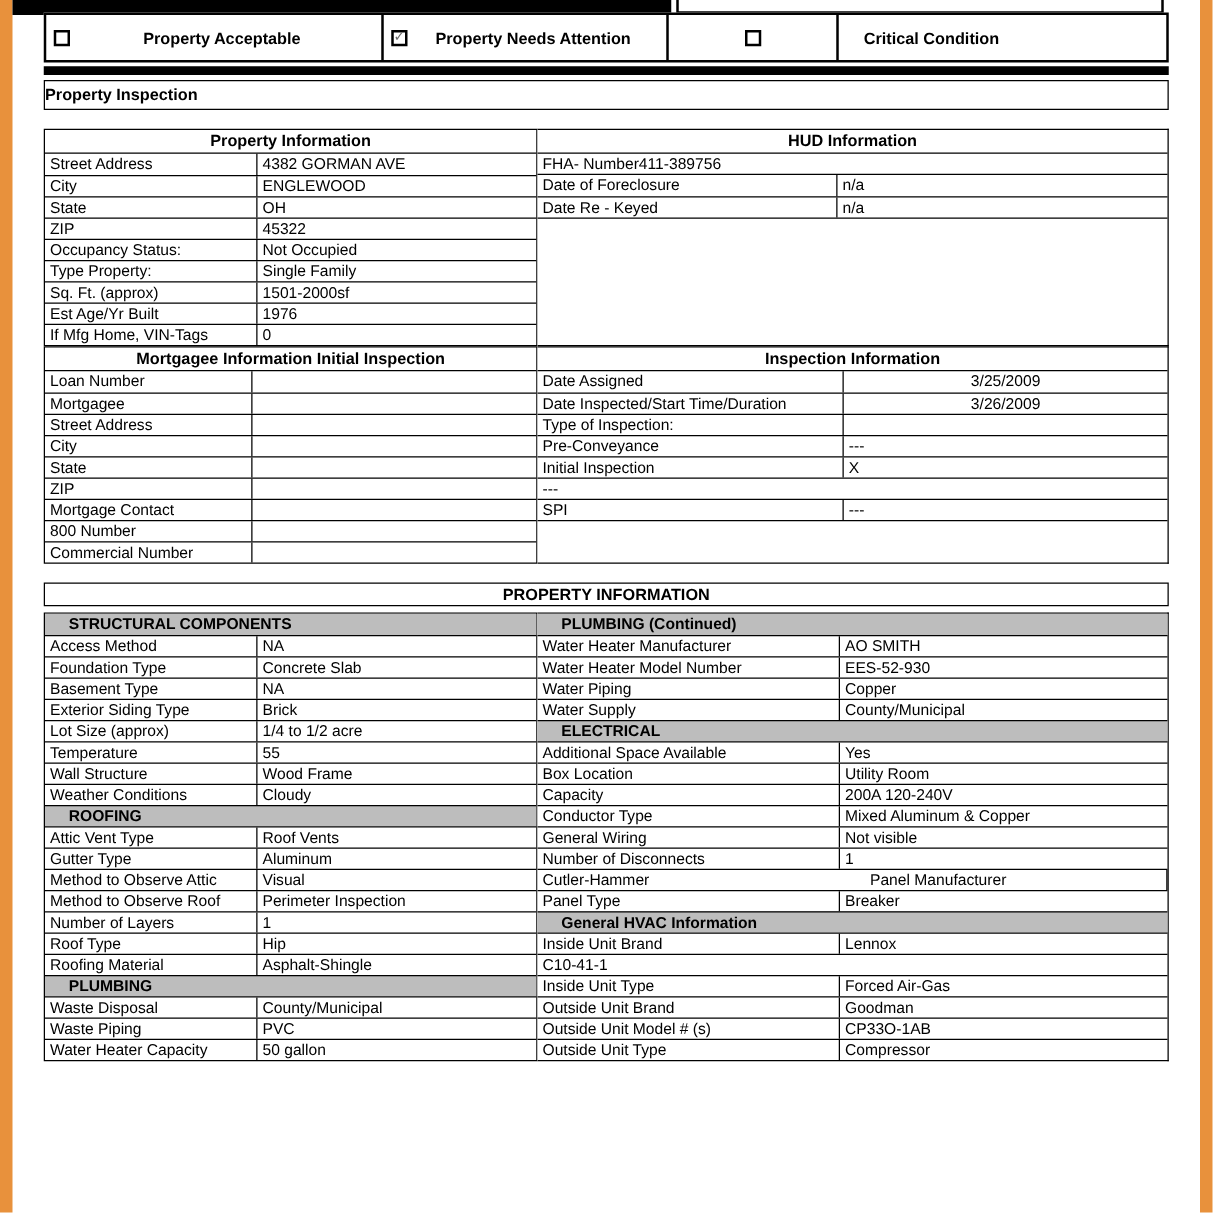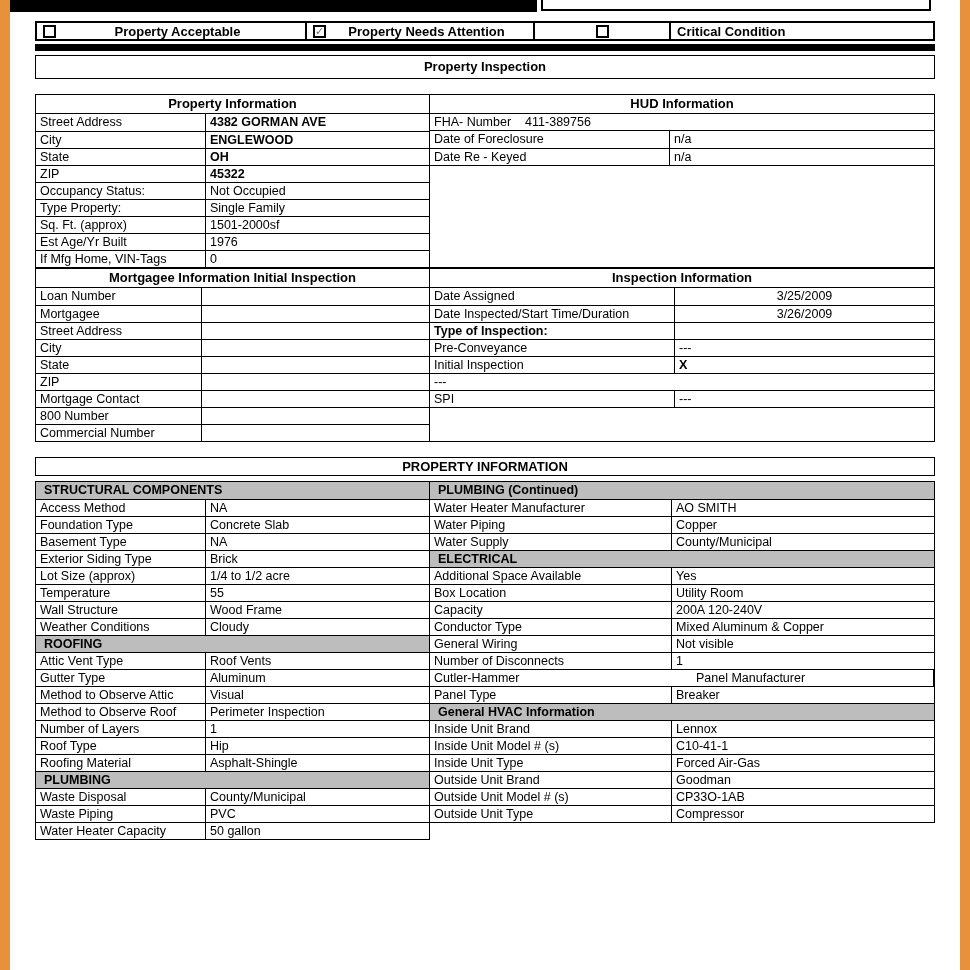--- a/index.html
+++ b/index.html
@@ -8,64 +8,64 @@
   body{position:relative;background:#fff;font-family:"Liberation Sans",sans-serif;color:#000;overflow:hidden}
 
   .edge{position:absolute;top:0;bottom:0;width:10px;background:var(--accent)}
   .edge.left{left:0}.edge.right{right:0}
 
   .topbar-black{position:absolute;left:10px;top:0;width:527px;height:12px;background:#000}
   .topbar-box{position:absolute;left:541px;top:-4px;width:390px;height:15px;background:#fff;border:2px solid #000}
 
   .content{position:absolute;left:35px;top:0;width:900px}
 
-  .status-row{margin-top:21px;display:flex;border:2px solid #000;height:20px;align-items:stretch;background:#fff}
+  .status-row{margin-top:10px;display:flex;border:2px solid #000;height:40px;align-items:stretch;background:#fff}
   .st-cell{display:flex;align-items:center;border-right:2px solid #000;padding:0 6px}
   .st-cell:last-child{border-right:none}
   .c1{flex:0 0 270px}
   .c2{flex:0 0 228px}
   .c3{flex:0 0 136px;justify-content:center}
-  .c4{flex:1;padding-left:6px}
+  .c4{flex:1;padding-left:20px}
   .cb{width:13px;height:13px;border:2px solid #000;display:inline-flex;align-items:center;justify-content:center;font-size:11px;line-height:11px;color:#6b6b6b;background:#fff;flex:none}
   .st-label{flex:1;text-align:center;font-weight:bold;font-size:13px;white-space:nowrap}
   .c4 .st-label{flex:none;text-align:left}
 
   .black-bar{margin-top:3px;height:7px;background:#000}
-  .title-box{margin-top:4px;border:1px solid #000;height:24px;line-height:22px;text-align:center;font-weight:bold;font-size:13px}
+  .title-box{margin-top:4px;border:1px solid #000;height:24px;line-height:22px;font-weight:bold;font-size:13px}
 
   .pair{display:flex;align-items:stretch}
   .pair.p1{margin-top:15px}
   .pair.p2{}
   .pair.details{margin-top:5px;align-items:flex-start}
 
   .col{border:1px solid #000;display:flex;flex-direction:column;background:#fff}
   .col.left{width:395px}
   .col.right{width:505px;border-left:none}
   .col > * + *, .rows > * + *{border-top:1px solid #000}
 
   .col-header{height:18px;line-height:18px;text-align:center;font-weight:bold;font-size:13px}
   .row{display:flex;height:17px;align-items:stretch}
   .cell{padding:0 4px;font-size:12.5px;line-height:16px;white-space:nowrap;overflow:hidden}
   .cell.label{border-right:1px solid #000}
   .cell.value{flex:1}
-  .bold{font-weight:bold}
+  .bold{font-weight:normal}
   .center{text-align:center}
-  .sec-row{height:17px;line-height:16px;background:var(--gray);font-weight:bold;font-size:12.5px;padding:0 8px;white-space:nowrap;overflow:hidden}
+  .sec-row{height:17px;line-height:16px;background:var(--gray);font-weight:bold;font-size:12.5px;padding:0 19px;white-space:nowrap;overflow:hidden}
   .filler{flex:1}
 
   #property-info-rows .label{flex:0 0 170px}
   #mortgagee-rows .label{flex:0 0 166px}
   #hud-rows .label{flex:0 0 240px}
   #inspection-rows .label{flex:0 0 245px}
   #details-left-rows .label{flex:0 0 170px}
   #details-right-rows .label{flex:0 0 242px}
 
   .fha-row{display:flex;height:17px}
   .fha-row .cell{flex:1;border-right:none}
-  .fha-val{margin-left:14px}
+  .fha-val{}
 
   .section-head-box{margin-top:15px;border:1px solid #000;height:19px;line-height:17px;text-align:center;font-weight:bold;font-size:13px}
 </style>
 </head>
 <body>
 
 <div class="edge left"></div>
 <div class="edge right"></div>
 <div class="topbar-black"></div>
 <div class="topbar-box"></div>
@@ -316,20 +316,24 @@
         </div>
     </div>
     <div class="col right">
       <div class="rows" id="details-right-rows">
           <div class="sec-row">PLUMBING (Continued)</div>
           <div class="row">
             <div class="cell label">Water Heater Manufacturer</div>
             <div class="cell value">AO SMITH</div>
           </div>
           <div class="row">
+            <div class="cell label">Water Heater Model Number</div>
+            <div class="cell value">EES-52-930</div>
+          </div>
+          <div class="row">
             <div class="cell label">Water Piping</div>
             <div class="cell value">Copper</div>
           </div>
           <div class="row">
             <div class="cell label">Water Supply</div>
             <div class="cell value">County/Municipal</div>
           </div>
           <div class="sec-row">ELECTRICAL</div>
           <div class="row">
             <div class="cell label">Additional Space Available</div>
@@ -362,21 +366,20 @@
           <div class="row">
             <div class="cell label">Panel Type</div>
             <div class="cell value">Breaker</div>
           </div>
           <div class="sec-row">General HVAC Information</div>
           <div class="row">
             <div class="cell label">Inside Unit Brand</div>
             <div class="cell value">Lennox</div>
           </div>
           <div class="row">
-            <div class="cell label">Inside Unit Model # (s)</div>
             <div class="cell value">C10-41-1</div>
           </div>
           <div class="row">
             <div class="cell label">Inside Unit Type</div>
             <div class="cell value">Forced Air-Gas</div>
           </div>
           <div class="row">
             <div class="cell label">Outside Unit Brand</div>
             <div class="cell value">Goodman</div>
           </div>

